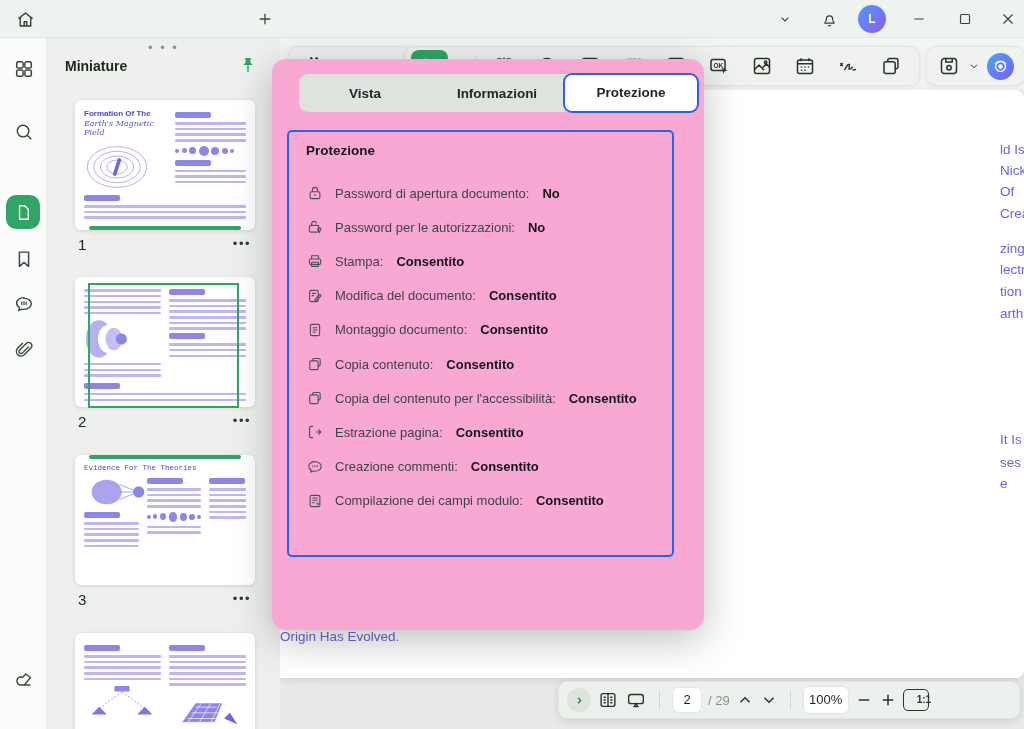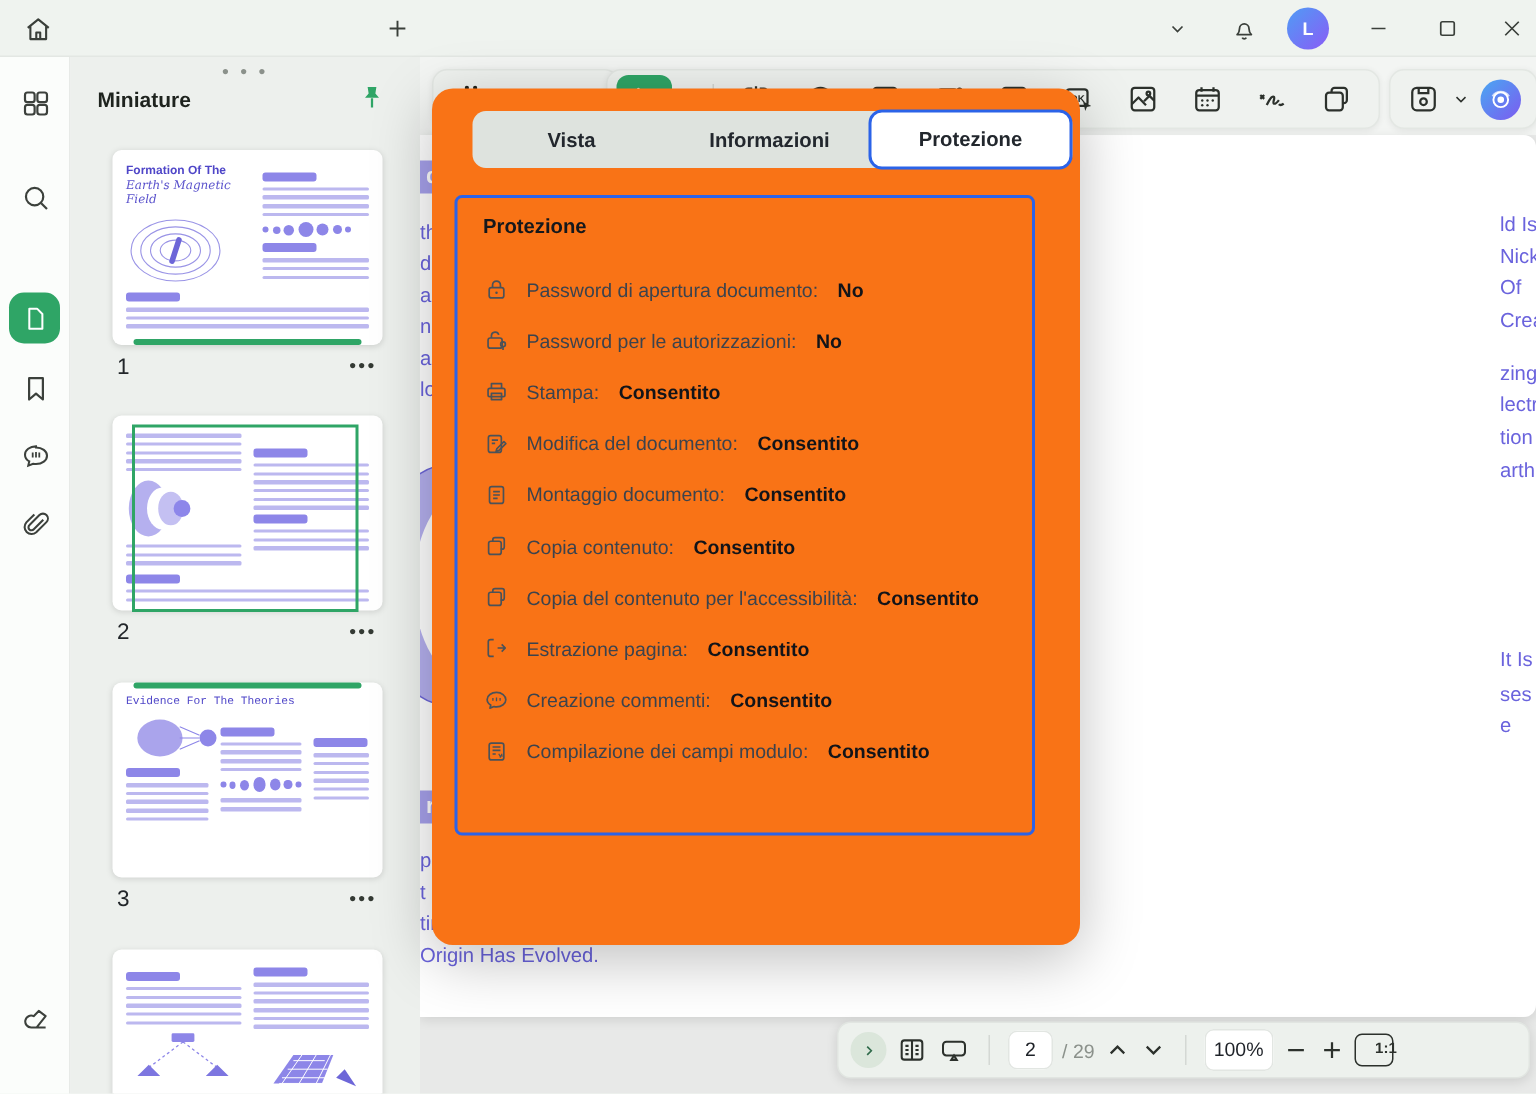--- a/index.html
+++ b/index.html
@@ -39,21 +39,21 @@
   .t-underline { position:absolute; left:14px; right:14px; bottom:0; height:4px;
     background:#2fa566; border-radius:2px; }
   .t-topline  { position:absolute; left:14px; right:14px; top:0; height:4px;
     background:#2fa566; border-radius:2px; }
   .t-viewport { position:absolute; left:13px; right:16px; top:6px; height:125px;
     border:2px solid #2fa566; }
   .thumb-label { position:absolute; left:28px; width:180px; height:20px; }
   .thumb-num { position:absolute; left:3px; top:0; font-size:15px; color:#22262a; }
   .thumb-menu { position:absolute; right:4px; top:0; font-size:13px; color:#343a34;
     letter-spacing:1.5px; cursor:pointer; }
-  .t-cols { display:flex; gap:8px;align-items:center; }
+  .t-cols { display:flex; gap:8px; }
   .sk  { height:2.5px; background:#bcb8ef; border-radius:1px; margin:3.2px 0; }
   .skb { height:6px; width:36px; background:#8d86e8; border-radius:2px; margin:3px 0 4px; }
   .t-title1 { font-size:8px; font-weight:700; color:#4f46c8; }
   .t-title2 { font-size:8px; font-style:italic; color:#5a52cc;
     font-family:"DejaVu Serif", serif; margin-top:1px; }
   .t-title3 { font-size:7.5px; color:#4f46c8; margin-bottom:3px;
     font-family:Liberation Mono, monospace; }
   .t-dotrow { display:flex; align-items:center; gap:2.5px; margin:4px 0; }
   .t-dotrow i { display:inline-block; border-radius:50%; background:#8d86e8; }
 
@@ -82,22 +82,22 @@
   #cursor-btn { width:37px; height:32px; background:#2fa566; border-radius:8px;
     display:flex; align-items:center; justify-content:center; cursor:pointer; }
   .ti { width:24px; height:24px; margin:0 9.5px; color:#2c312c; cursor:pointer; flex:none; }
   .vdiv { width:1px; height:20px; background:#d4d8d4; margin:0 6px; flex:none; }
   #bar-right { left:646px; top:8px; height:40px; padding:0 10px; gap:7px; }
   #ai-btn { width:27px; height:27px; border-radius:50%;
     background:linear-gradient(135deg,#49a8f2,#7c5bf0); display:flex; align-items:center;
     justify-content:center; cursor:pointer; }
 
   
-  #panel { position:absolute; left:288px; top:59px; width:432px; height:571px;
-    background:#f97316; border-radius:14px; box-shadow:0 10px 40px rgba(0,0,0,.25); z-index:30; }
+  #panel { position:absolute; left:272px; top:59px; width:432px; height:571px;
+    background:#f9a8d4; border-radius:14px; box-shadow:0 10px 40px rgba(0,0,0,.25); z-index:30; }
   #tabbar { position:absolute; left:27px; top:15px; width:400px; height:38px;
     background:#dee3de; border-radius:9px; display:flex; align-items:center; }
   .tab { flex:1; text-align:center; font-size:13.5px; font-weight:700; color:#22272d;
     cursor:pointer; }
   .tab.active { background:#fff; border:2.5px solid #2b63e8; border-radius:9px;
     height:40px; line-height:35px; }
   #prot-box { position:absolute; left:15px; top:71px; width:387px; height:427px;
     border:2.5px solid #2b63e8; border-radius:5px; }
   #prot-title { position:absolute; left:17px; top:11px; font-size:13.5px; font-weight:700;
     color:#15181c; }

